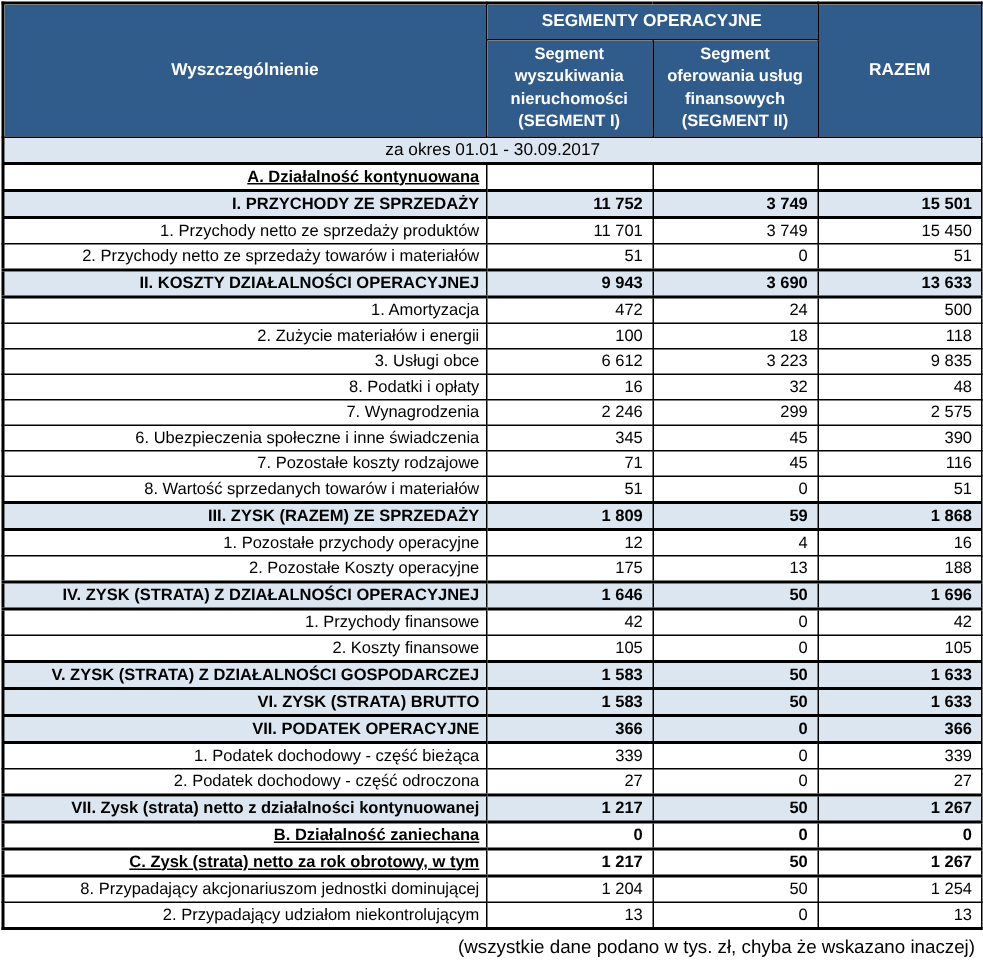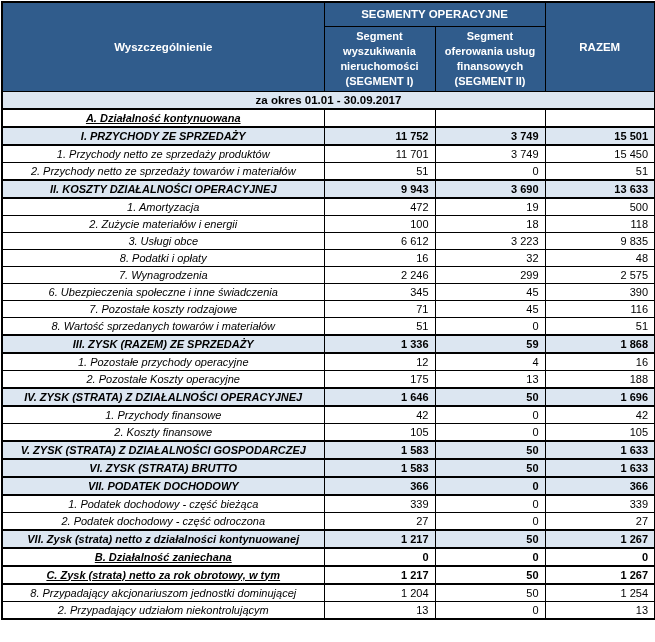--- a/index.html
+++ b/index.html
@@ -48,28 +48,28 @@
   th.spec { font-size: 12px; }
   th.seg {
     font-size: 11px;
     line-height: 15px;
     white-space: pre-line;
     padding: 2px 4px;
     margin-top: 44px;
   }
   td.period {
     background: var(--shade-bg);
-    font-weight: 700;
+    font-weight: 400;
     text-align: center;
     height: 16px;
     border-bottom: 2px solid var(--border);
     font-size: 11.5px;
   }
   tbody td { height: 17px; background: #FFFFFF; }
-  td.lbl { text-align: center; font-style: italic; }
+  td.lbl { text-align: right; }
   td.num { text-align: right; padding-right: 6px; }
   tr.row-section td {
     background: var(--shade-bg);
     font-weight: 700;
     border-top: 2px solid var(--border);
     border-bottom: 2px solid var(--border);
   }
   tr.row-group td {
     font-weight: 700;
     border-top: 2px solid var(--border);
@@ -143,21 +143,21 @@
         </tr>
         <tr class="row-section">
           <td class="lbl">II. KOSZTY DZIAŁALNOŚCI OPERACYJNEJ</td>
           <td class="num">9 943</td>
           <td class="num">3 690</td>
           <td class="num">13 633</td>
         </tr>
         <tr class="row-item">
           <td class="lbl">1. Amortyzacja</td>
           <td class="num">472</td>
-          <td class="num">19</td>
+          <td class="num">24</td>
           <td class="num">500</td>
         </tr>
         <tr class="row-item">
           <td class="lbl">2. Zużycie materiałów i energii</td>
           <td class="num">100</td>
           <td class="num">18</td>
           <td class="num">118</td>
         </tr>
         <tr class="row-item">
           <td class="lbl">3. Usługi obce</td>
@@ -190,21 +190,21 @@
           <td class="num">116</td>
         </tr>
         <tr class="row-item">
           <td class="lbl">8. Wartość sprzedanych towarów i materiałów</td>
           <td class="num">51</td>
           <td class="num">0</td>
           <td class="num">51</td>
         </tr>
         <tr class="row-section">
           <td class="lbl">III. ZYSK (RAZEM) ZE SPRZEDAŻY</td>
-          <td class="num">1 336</td>
+          <td class="num">1 809</td>
           <td class="num">59</td>
           <td class="num">1 868</td>
         </tr>
         <tr class="row-item">
           <td class="lbl">1. Pozostałe przychody operacyjne</td>
           <td class="num">12</td>
           <td class="num">4</td>
           <td class="num">16</td>
         </tr>
         <tr class="row-item">
@@ -237,21 +237,21 @@
           <td class="num">50</td>
           <td class="num">1 633</td>
         </tr>
         <tr class="row-section">
           <td class="lbl">VI. ZYSK (STRATA) BRUTTO</td>
           <td class="num">1 583</td>
           <td class="num">50</td>
           <td class="num">1 633</td>
         </tr>
         <tr class="row-section">
-          <td class="lbl">VII. PODATEK DOCHODOWY</td>
+          <td class="lbl">VII. PODATEK OPERACYJNE</td>
           <td class="num">366</td>
           <td class="num">0</td>
           <td class="num">366</td>
         </tr>
         <tr class="row-item">
           <td class="lbl">1. Podatek dochodowy - część bieżąca</td>
           <td class="num">339</td>
           <td class="num">0</td>
           <td class="num">339</td>
         </tr>
@@ -286,13 +286,14 @@
           <td class="num">1 254</td>
         </tr>
         <tr class="row-item">
           <td class="lbl">2. Przypadający udziałom niekontrolującym</td>
           <td class="num">13</td>
           <td class="num">0</td>
           <td class="num">13</td>
         </tr>
       </tbody>
   </table>
+  <div class="footnote">(wszystkie dane podano w tys. zł, chyba że wskazano inaczej)</div>
 </div>
 
 </body></html>

